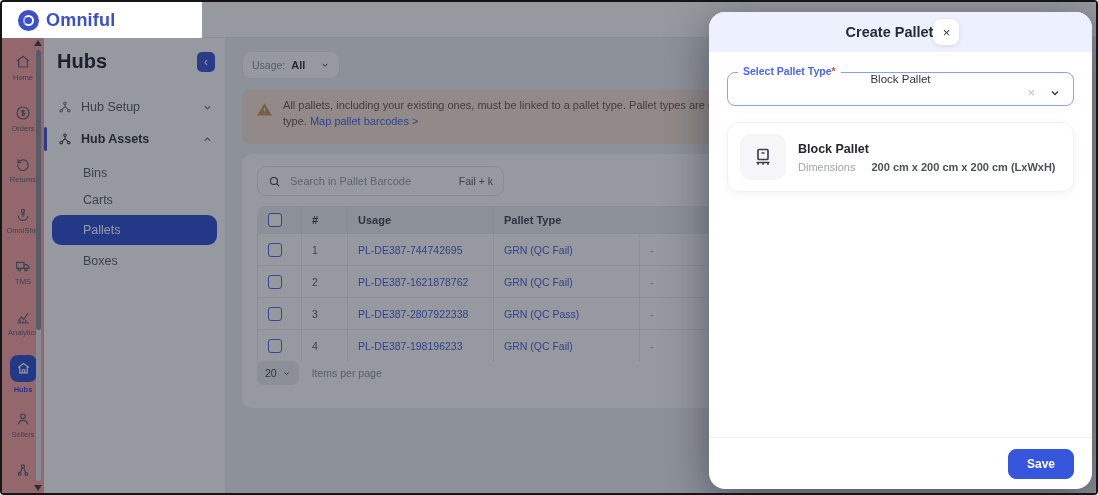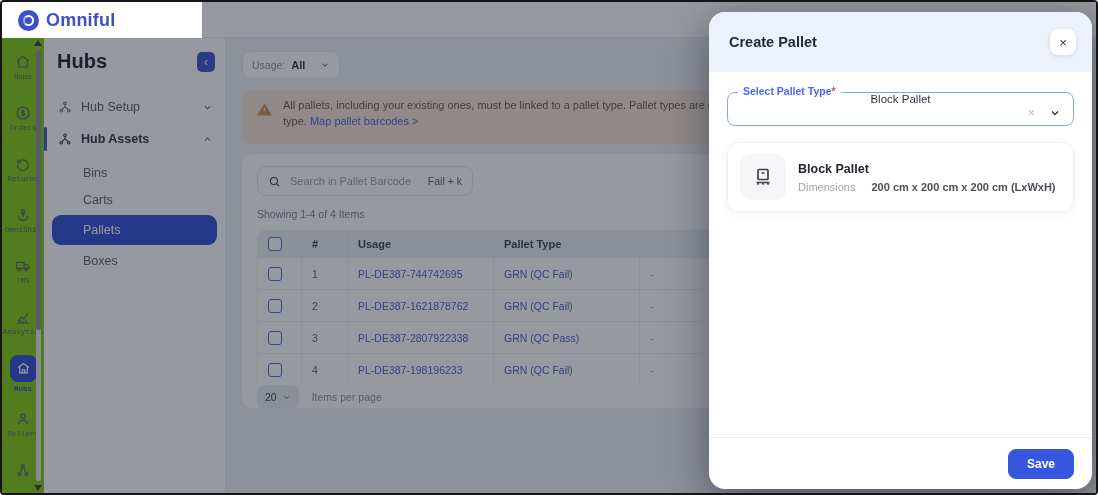--- a/index.html
+++ b/index.html
@@ -9,21 +9,21 @@
 
   
   .topbar{position:absolute;left:0;top:0;width:100%;height:36px;background:#ffffff;border-bottom:1px solid #ececf0;z-index:1;}
   .brand{position:absolute;left:0;top:0;width:200px;height:36px;background:#ffffff;z-index:60;display:flex;align-items:center;gap:7px;padding-left:16px;}
   .brand-mark{width:21px;height:21px;border-radius:50%;background:#3b50c9;display:flex;align-items:center;justify-content:center;}
   .brand-mark span{display:block;width:11px;height:11px;border:2.5px solid #fff;border-radius:50%;border-left-color:#9fb0ef;}
   .brand-name{font-size:18px;font-weight:bold;color:#3b50c9;letter-spacing:.2px;}
 
   
   .body{position:absolute;left:0;top:36px;right:0;bottom:0;display:flex;}
-  .rail{position:relative;width:42px;background:#84cc16;flex:none;font-family:Liberation Mono, monospace;}
+  .rail{position:relative;width:42px;background:#fca5a5;flex:none;}
   .rail-items{display:flex;flex-direction:column;align-items:center;padding-top:10px;}
   .rail-item{width:42px;height:51px;display:flex;flex-direction:column;align-items:center;justify-content:flex-start;gap:3px;color:#5a626e;cursor:pointer;}
   .rail-item .ric{width:17px;height:17px;display:flex;align-items:center;justify-content:center;margin-top:5px;}
   .rail-item .rlb{font-size:7.5px;color:#5a626e;white-space:nowrap;}
   .rail-item.active .ric{width:27px;height:27px;background:#2e4fd4;border-radius:8px;color:#fff;margin-top:1px;}
   .rail-item.active .rlb{color:#2e4fd4;font-weight:bold;}
   .rail-scroll{position:absolute;right:1px;top:2px;bottom:2px;width:9px;z-index:2;}
   .rail-scroll .track{position:absolute;left:2px;top:10px;bottom:10px;width:5px;background:#e4e6ea;border-radius:3px;}
   .rail-scroll .thumb{position:absolute;left:2px;top:10px;height:62%;width:5px;background:#8a8f99;border-radius:3px;}
   .arrow-up,.arrow-down{position:absolute;left:0;width:0;height:0;border-left:4.5px solid transparent;border-right:4.5px solid transparent;}
@@ -51,21 +51,21 @@
   .usage-chip .uvalue{font-size:11px;color:#2f3540;font-weight:bold;}
   .usage-chip .chev{margin-left:auto;color:#3c4250;}
 
   .banner{position:absolute;left:16px;top:52px;right:14px;height:54px;background:#f6e4d7;border-radius:8px;padding:8px 12px 8px 14px;display:flex;gap:10px;}
   .warn-tri{flex:none;margin-top:3px;}
   .banner-title{font-size:12px;font-weight:bold;color:#4f3a29;margin-bottom:3px;}
   .banner-text{font-size:11px;color:#6d5748;line-height:1.45;white-space:nowrap;overflow:hidden;}
   .banner-link{color:#4a63e0;cursor:pointer;text-decoration:none;}
 
   .card{position:absolute;left:16px;top:116px;right:14px;height:254px;background:#fff;border-radius:10px;padding:12px 15px;}
-  .searchbox{width:216px;height:30px;border:1px solid #e4e7ec;border-radius:9px;display:flex;align-items:center;gap:7px;padding:0 10px;}
+  .searchbox{width:247px;height:30px;border:1px solid #e4e7ec;border-radius:9px;display:flex;align-items:center;gap:7px;padding:0 10px;}
   .searchbox input{border:none;outline:none;flex:1;font-size:11px;color:#2f3540;font-family:"Liberation Sans",sans-serif;background:transparent;min-width:0;}
   .searchbox input::placeholder{color:#97a0ae;}
   .shortcut{font-size:10.5px;color:#59616e;white-space:nowrap;}
   .showing{margin-top:12px;font-size:10.5px;color:#7b8494;}
 
   .tbl{margin-top:10px;border:1px solid #eceef2;border-bottom:none;border-radius:8px 8px 0 0;overflow:hidden;}
   .trow{display:grid;grid-template-columns:44px 46px 146px 146px 1fr;align-items:center;}
   .trow>div{padding:0 10px;height:100%;display:flex;align-items:center;border-right:1px dotted #dfe3e9;}
   .trow>div:last-child{border-right:none;}
   .thead{background:#edf0f4;height:26px;font-size:11px;font-weight:bold;color:#3c4454;}
@@ -74,21 +74,21 @@
   .link{color:#4b60d8;cursor:pointer;}
   .usage-val{color:#4b60d8;}
   .dash{color:#9aa1ad;}
   .pager{display:flex;align-items:center;gap:13px;}
   .psize{height:24px;background:#eceef2;border-radius:7px;display:flex;align-items:center;gap:5px;padding:0 8px;font-size:10.5px;color:#3c4250;cursor:pointer;}
   .pager .plabel{font-size:10.5px;color:#8a93a3;}
 
   
   .overlay{position:absolute;inset:0;background:rgba(22,29,42,0.45);z-index:50;}
   .modal{position:absolute;left:707px;top:10px;width:383px;height:477px;background:#fff;border-radius:16px;box-shadow:0 12px 45px rgba(10,15,30,.45);z-index:70;overflow:hidden;}
-  .modal-head{height:60px;background:#edf1fd;display:flex;align-items:center;justify-content:space-between;padding:0 16px 0 20px;}
+  .modal-head{height:40px;background:#edf1fd;display:flex;align-items:center;justify-content:center;padding:0 16px 0 20px;}
   .modal-title{font-size:14.5px;font-weight:bold;color:#242a36;}
   .modal-close{width:26px;height:26px;background:#fff;border-radius:8px;box-shadow:0 1px 4px rgba(0,0,0,.12);display:flex;align-items:center;justify-content:center;font-size:13px;color:#2f3540;cursor:pointer;}
   .modal-body{padding:20px 18px 0 18px;}
   .select-field{position:relative;height:34px;border:1.5px solid #8aa0f5;border-radius:8px;display:flex;align-items:center;padding:0 12px;cursor:pointer;flex-direction:column;}
   .select-label{position:absolute;top:-8px;left:10px;background:#fff;padding:0 5px;font-size:10.5px;font-weight:bold;color:#4a66f0;}
   .select-label .req{color:#d24a43;}
   .select-value{font-size:11.5px;color:#2f3540;}
   .select-icons{margin-left:auto;display:flex;align-items:center;gap:14px;}
   .clear-x{color:#b9bec8;font-size:13px;cursor:pointer;}
   .option-card{margin-top:16px;border:1px solid #f0f0f3;border-radius:12px;box-shadow:0 2px 10px rgba(20,25,40,.05);padding:11px 12px;display:flex;gap:12px;align-items:center;cursor:pointer;}
@@ -292,21 +292,20 @@
           <span>
             <svg width="13" height="13" viewBox="0 0 24 24" fill="none" stroke="#3c4250" stroke-width="2">
                 <circle cx="11" cy="11" r="6.5"></circle>
                 <path d="M16 16l4.5 4.5"></path>
               </svg>
           </span>
           <input type="text" placeholder="Search in Pallet Barcode" style="">
           <span class="shortcut">Fail + k</span>
         </div>
 
-        <div class="showing">Showing 1-4 of 4 Items</div>
 
         <div class="tbl">
           <div class="trow thead">
             <div>
                 <span class="cb"></span>
               </div>
             <div>#</div>
             <div>Usage</div>
             <div>Pallet Type</div>
           </div>

